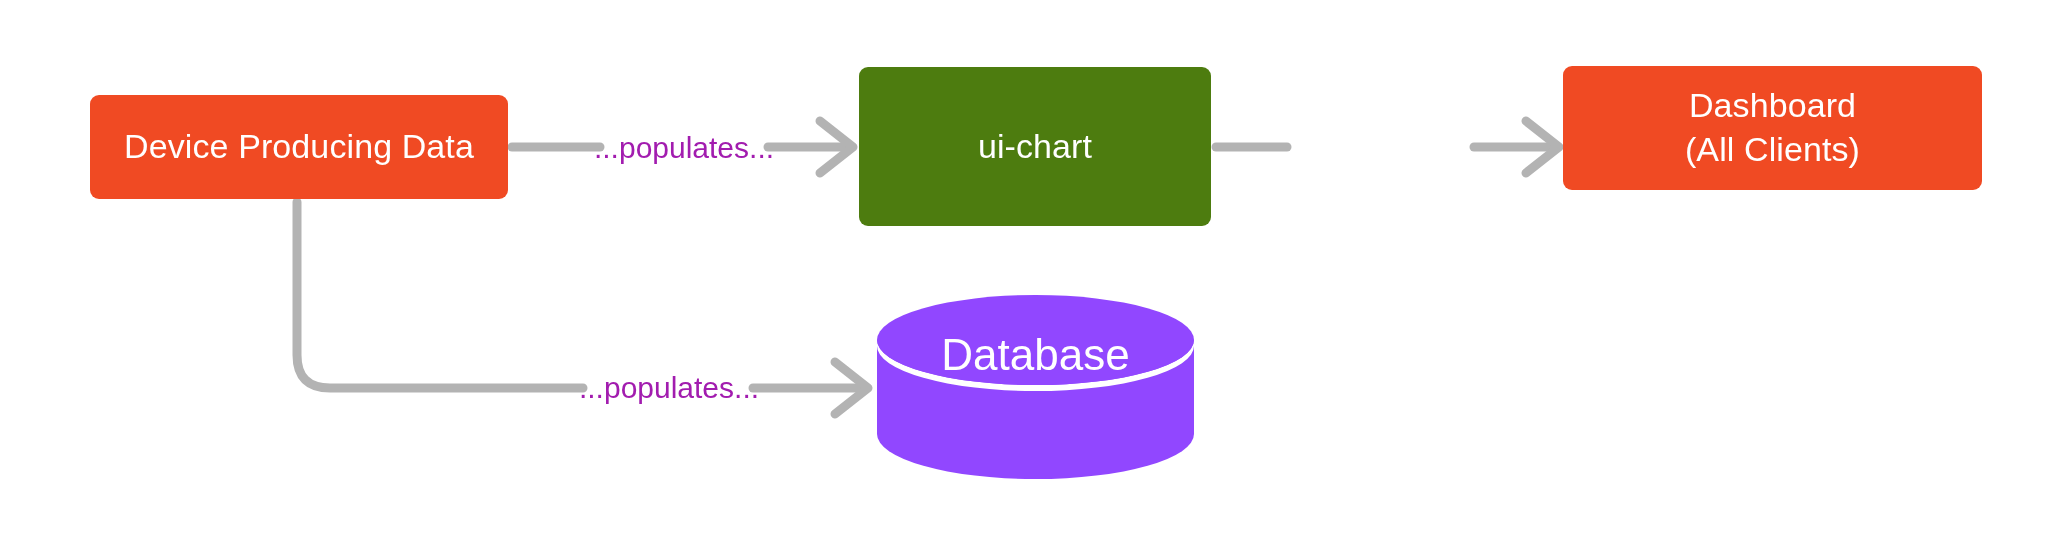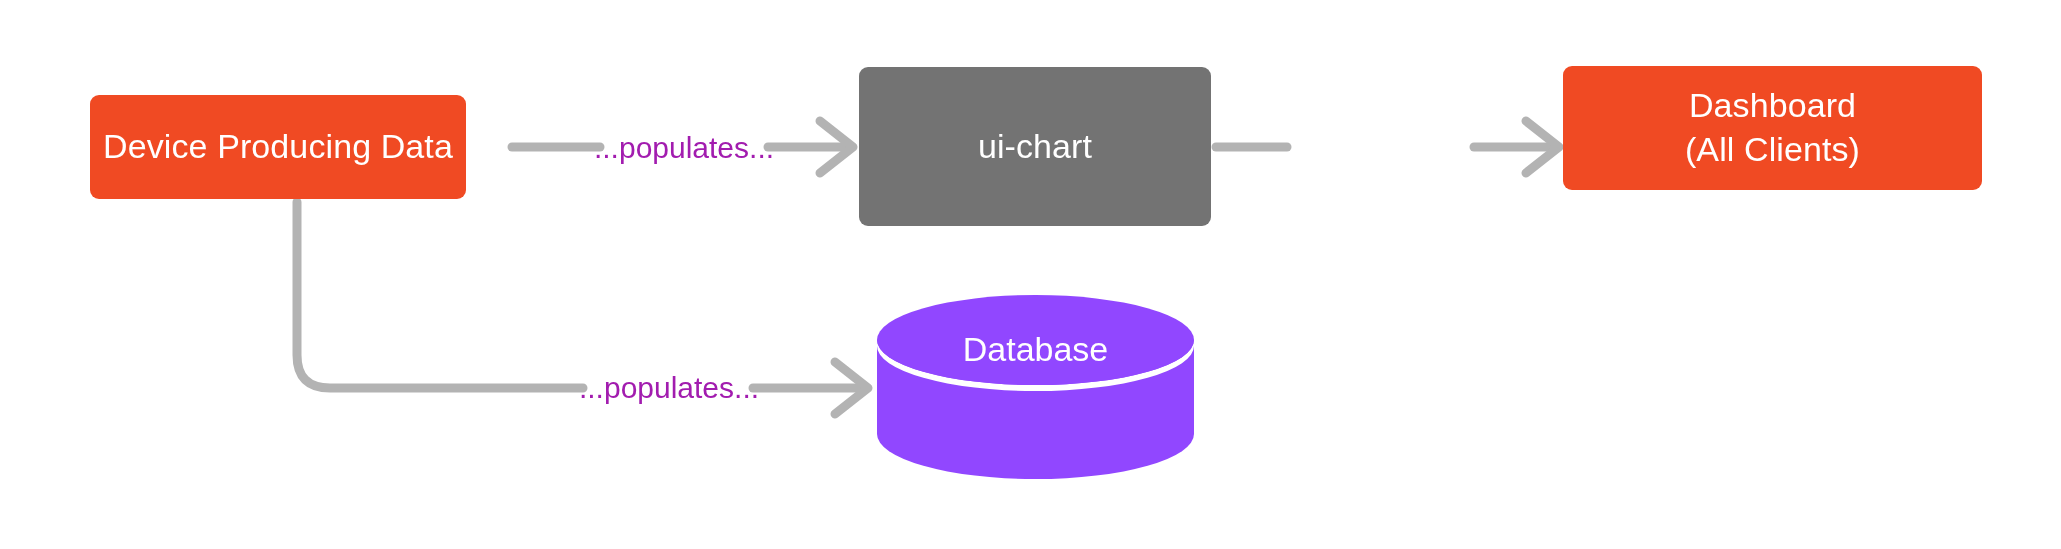--- a/index.html
+++ b/index.html
@@ -40,21 +40,21 @@
   .node-label {
     font-size: 34px;
     line-height: 1.28;
     letter-spacing: 0.1px;
     white-space: pre-line;
   }
   
   #node-device {
     left: 90px;
     top: 95px;
-    width: 376px;
+    width: 418px;
     height: 104px;
   }
   #node-uichart {
     left: 859px;
     top: 67px;
     width: 352px;
     height: 159px;
   }
   #node-dashboard {
     left: 1563px;
@@ -77,21 +77,21 @@
     width: 100%;
     height: 100%;
   }
   .cyl-label {
     position: absolute;
     left: 0;
     top: 34px;
     width: 100%;
     text-align: center;
     color: #ffffff;
-    font-size: 34px;
+    font-size: 44px;
     line-height: 1.2;
     pointer-events: none;
   }
   
   .edge-label {
     position: absolute;
     color: #a21caf;
     font-size: 30px;
     line-height: 1;
     white-space: nowrap;
@@ -131,21 +131,21 @@
 
   <div class="edge-label" id="edge-label-populates-chart">...populates...</div>
 
 
   <div class="edge-label" id="edge-label-populates-db">...populates...</div>
 
   <div class="node node-rect" id="node-device" style="background:#f04a23">
     <span class="node-label">Device Producing Data</span>
   </div>
 
-  <div class="node node-rect" id="node-uichart" style="background:#737373">
+  <div class="node node-rect" id="node-uichart" style="background:#4d7c0f">
     <span class="node-label">ui-chart</span>
   </div>
 
   <div class="node node-rect" id="node-dashboard" style="background:#f04a23">
     <span class="node-label">Dashboard
 (All Clients)</span>
   </div>
 
   <div id="node-database">
     <svg class="cyl-svg" viewBox="0 0 317 184" preserveAspectRatio="none">

